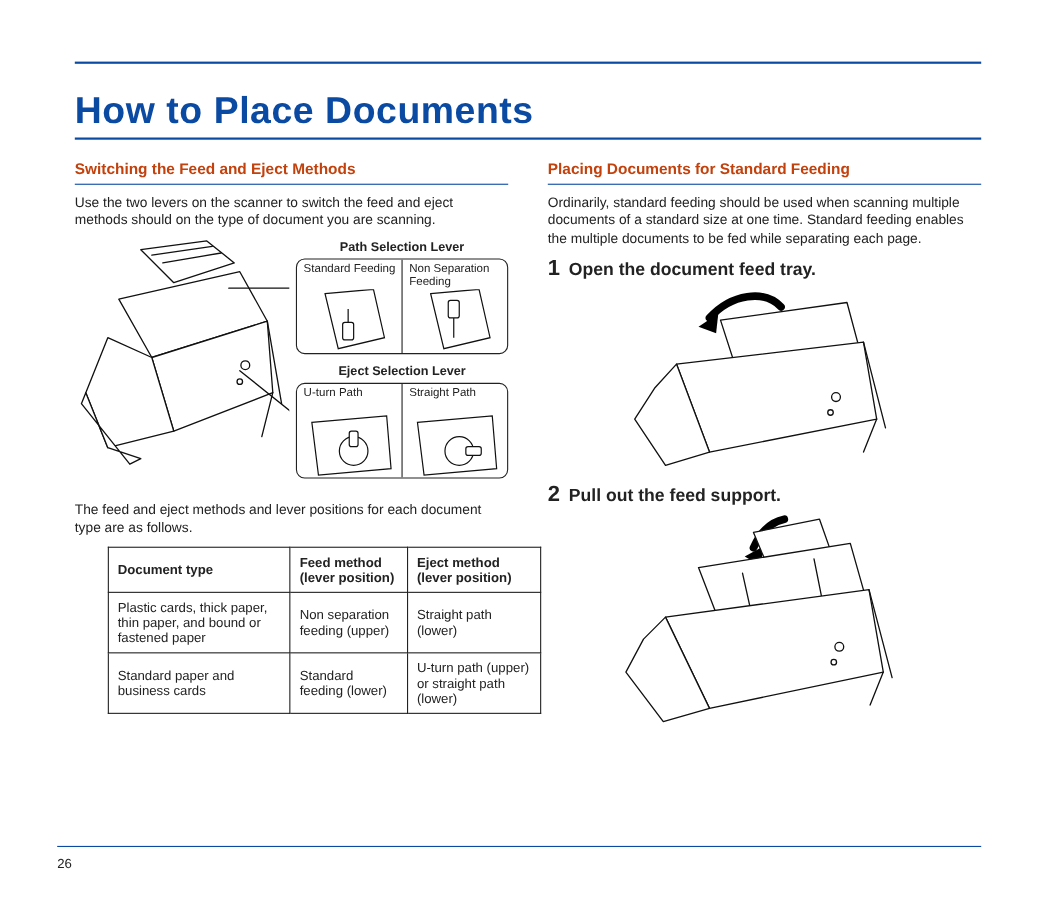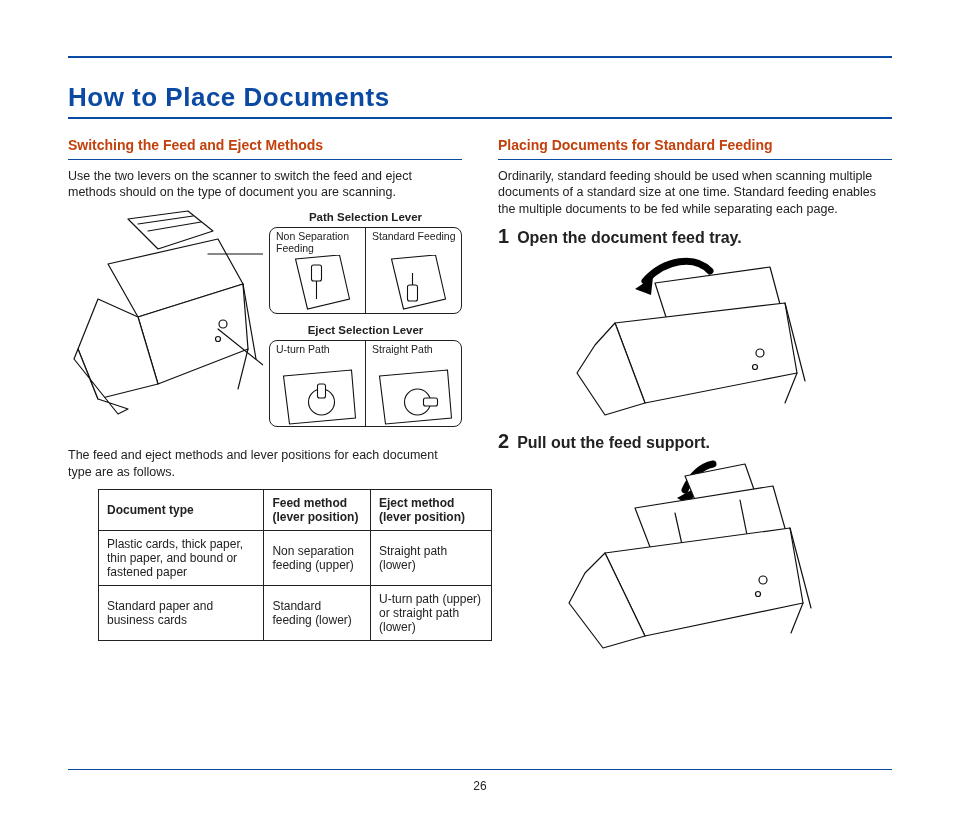--- a/index.html
+++ b/index.html
@@ -17,21 +17,21 @@
     padding: 56px 62px 0 68px;
   }
   .top-rule {
     border-top: 2px solid #0b4aa2;
     margin-bottom: 24px;
   }
   h1.main {
     font-family: Arial, Helvetica, sans-serif;
     font-weight: 900;
     color: #0b4aa2;
-    font-size: 26px;
+    font-size: 34px;
     letter-spacing: 0.5px;
     margin: 0 0 4px 0;
   }
   .under-rule {
     border-top: 2px solid #0b4aa2;
     margin-bottom: 18px;
   }
   .cols {
     display: flex;
     gap: 36px;
@@ -135,24 +135,23 @@
     font-size: 16px;
   }
   .scanner-right {
     width: 320px;
     height: 170px;
     margin: 0 auto 8px auto;
     position: relative;
   }
   .footer {
     position: absolute;
-    left: 68px;
+    left: 52px;
     right: 62px;
     bottom: 24px;
-    text-align: center;
   }
   .footer-rule {
     border-top: 1px solid #0b4aa2;
     margin-bottom: 6px;
   }
   .page-num {
     font-size: 12px;
   }
   svg { display: block; }
 </style>
@@ -195,40 +194,40 @@
 
               <line x1="140" y1="45" x2="198" y2="45"></line>
               <line x1="150" y1="120" x2="200" y2="160"></line>
             </g>
           </svg>
         </div>
 
         <div class="lever-col">
           <div class="mini-title">Path Selection Lever</div>
           <div class="lever-row">
+            <div class="lever-cell">
+              <div class="lever-label">Standard Feeding</div>
+              <div class="lever-img">
+                <svg viewBox="0 0 80 58" width="100%" height="58">
+                  <g stroke="#111" stroke-width="1.1" fill="#fff">
+                    <polygon points="18,4 62,0 72,44 30,54"></polygon>
+                    <rect x="34" y="30" width="10" height="16" rx="2"></rect>
+                    <line x1="39" y1="18" x2="39" y2="30"></line>
+                  </g>
+                </svg>
+              </div>
+            </div>
             <div class="lever-cell">
               <div class="lever-label">Non Separation Feeding</div>
               <div class="lever-img">
                 <svg viewBox="0 0 80 58" width="100%" height="58">
                   <g stroke="#111" stroke-width="1.1" fill="#fff">
                     <polygon points="18,4 62,0 72,44 30,54"></polygon>
                     <rect x="34" y="10" width="10" height="16" rx="2"></rect>
                     <line x1="39" y1="26" x2="39" y2="44"></line>
-                  </g>
-                </svg>
-              </div>
-            </div>
-            <div class="lever-cell">
-              <div class="lever-label">Standard Feeding</div>
-              <div class="lever-img">
-                <svg viewBox="0 0 80 58" width="100%" height="58">
-                  <g stroke="#111" stroke-width="1.1" fill="#fff">
-                    <polygon points="18,4 62,0 72,44 30,54"></polygon>
-                    <rect x="34" y="30" width="10" height="16" rx="2"></rect>
-                    <line x1="39" y1="18" x2="39" y2="30"></line>
                   </g>
                 </svg>
               </div>
             </div>
           </div>
 
           <div class="mini-title">Eject Selection Lever</div>
           <div class="lever-row">
             <div class="lever-cell">
               <div class="lever-label">U-turn Path</div>

